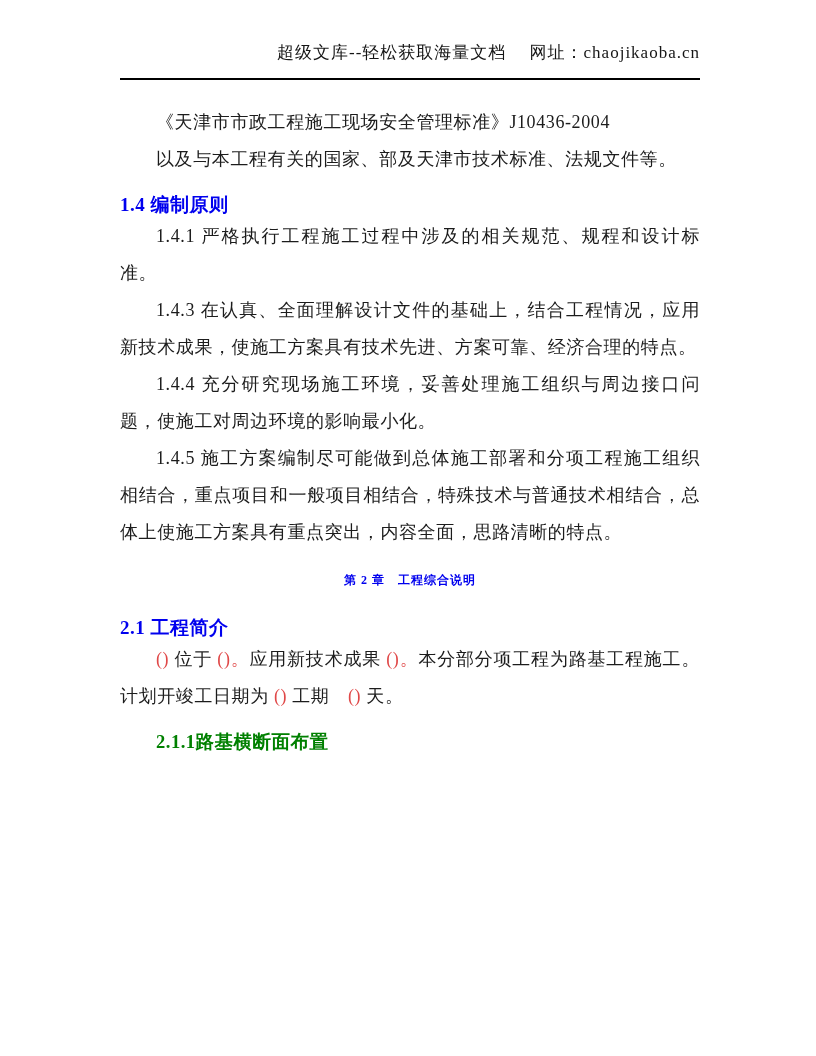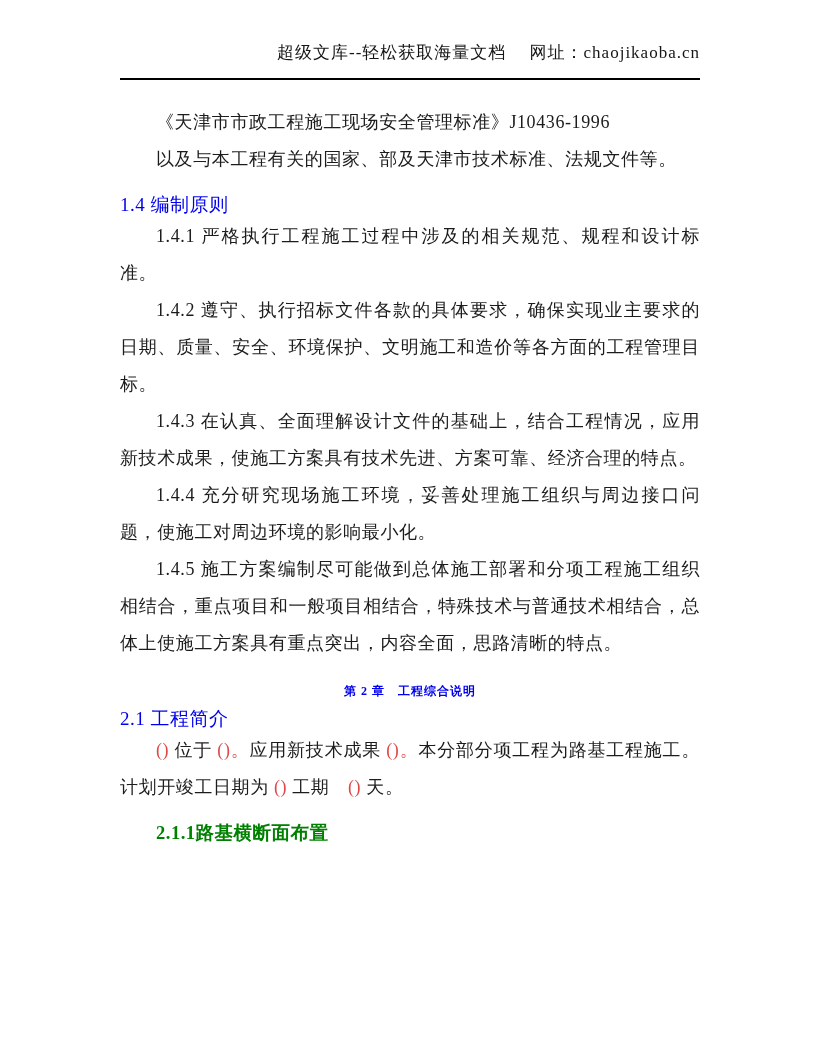--- a/index.html
+++ b/index.html
@@ -54,36 +54,36 @@
     letter-spacing: 0.6px;
     text-align: justify;
     text-indent: 36px;
     color: var(--body-ink);
   }
   p.intro-first { margin-top: 22px; }
   .h-blue {
     margin: 0;
     font-size: 19px;
     line-height: 26px;
-    font-weight: normal;
+    font-weight: bold;
     color: var(--heading-blue);
     letter-spacing: 0.5px;
   }
   .h-section-14 { margin-top: 14px; }
   .item-first { margin-top: 16px; }
   .h-chapter {
     margin: 14px 0 0 0;
     font-size: 12px;
     line-height: 30px;
     font-weight: bold;
     text-align: center;
     color: var(--heading-blue);
     letter-spacing: 1px;
   }
-  .h-section-21 { }
+  .h-section-21 { margin-top: 20px; }
   .p-project { margin-top: 14px; }
   .h-green {
     margin: 14px 0 0 0;
     font-size: 18.5px;
     line-height: 26px;
     font-weight: bold;
     color: var(--heading-green);
     text-indent: 36px;
     letter-spacing: 0.5px;
   }
@@ -117,28 +117,27 @@
 
 <div class="page">
 
   <div class="header">
     <div class="header-text">超级文库--轻松获取海量文档　 网址：chaojikaoba.cn</div>
     <hr class="header-rule">
   </div>
 
   <div class="content">
 
-    <p class="body intro-first">《天津市市政工程施工现场安全管理标准》J10436-1996</p>
+    <p class="body intro-first">《天津市市政工程施工现场安全管理标准》J10436-2004</p>
 
     <p class="body">以及与本工程有关的国家、部及天津市技术标准、法规文件等。</p>
 
     <h2 class="h-blue h-section-14">1.4 编制原则</h2>
 
     <p class="body item-first">1.4.1 严格执行工程施工过程中涉及的相关规范、规程和设计标准。</p>
-    <p class="body">1.4.2 遵守、执行招标文件各款的具体要求，确保实现业主要求的日期、质量、安全、环境保护、文明施工和造价等各方面的工程管理目标。</p>
     <p class="body">1.4.3 在认真、全面理解设计文件的基础上，结合工程情况，应用新技术成果，使施工方案具有技术先进、方案可靠、经济合理的特点。</p>
     <p class="body">1.4.4 充分研究现场施工环境，妥善处理施工组织与周边接口问题，使施工对周边环境的影响最小化。</p>
     <p class="body">1.4.5 施工方案编制尽可能做到总体施工部署和分项工程施工组织相结合，重点项目和一般项目相结合，特殊技术与普通技术相结合，总体上使施工方案具有重点突出，内容全面，思路清晰的特点。</p>
 
     <h1 class="h-chapter">第 2 章　工程综合说明</h1>
 
     <h2 class="h-blue h-section-21">2.1 工程简介</h2>
 
     <p class="body p-project"><span class="red">()</span><span> 位于 </span><span class="red">()。</span><span>应用新技术成果 </span><span class="red">()。</span><span>本分部分项工程为路基工程施工。计划开竣工日期为 </span><span class="red">()</span><span> 工期　</span><span class="red">()</span><span> 天。</span></p>
 

